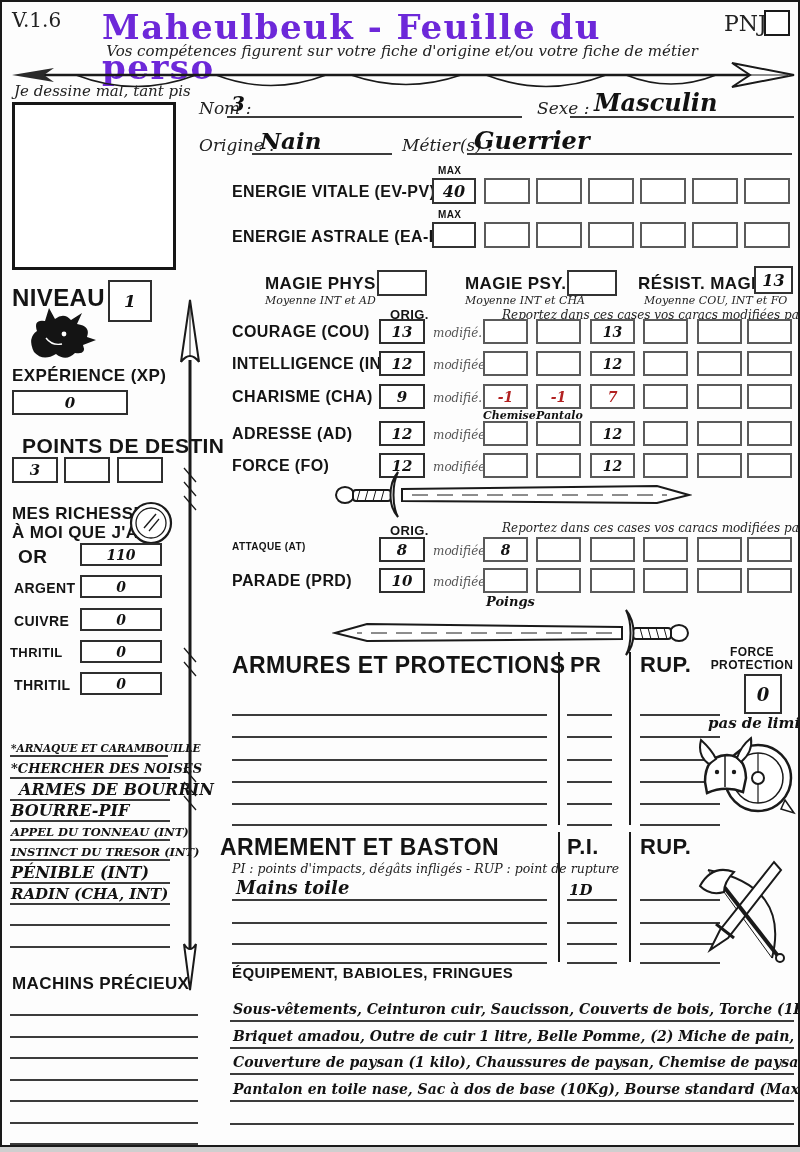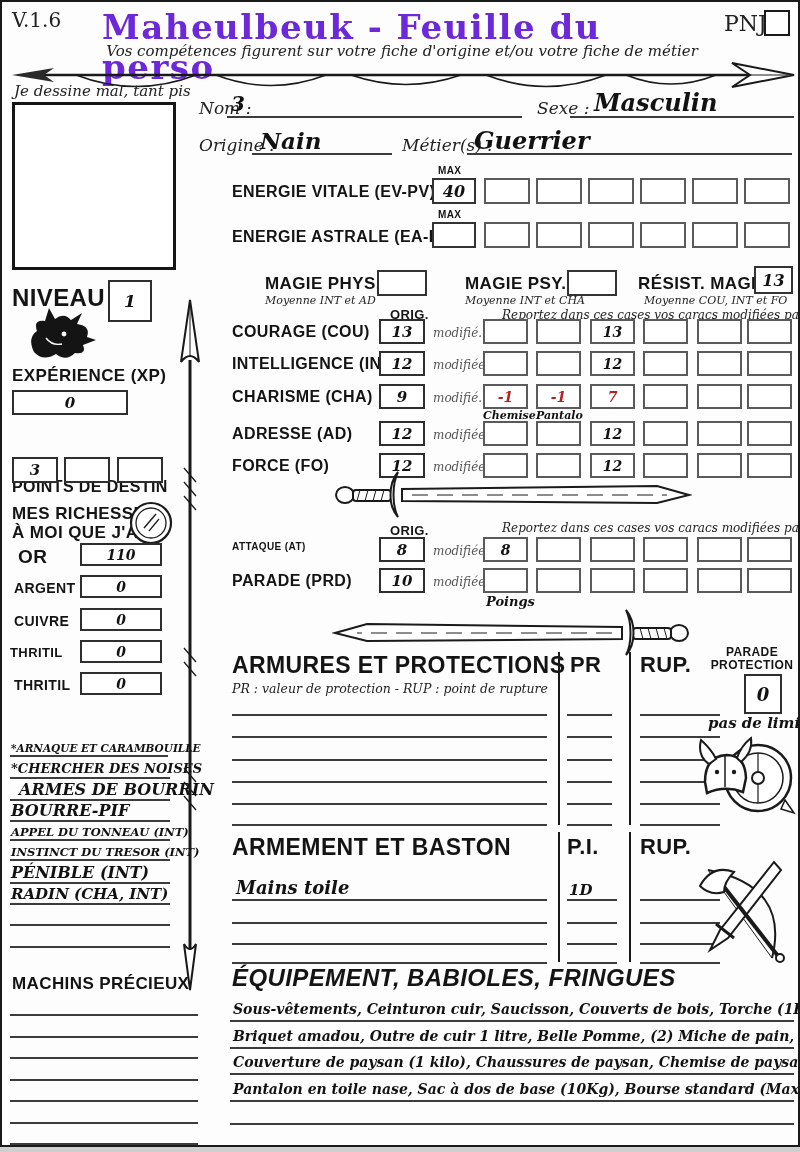--- a/index.html
+++ b/index.html
@@ -199,21 +199,20 @@
       <line x1="36" y1="20" x2="33" y2="31" stroke="#1a1a1a" stroke-width="1"></line>
       <line x1="44" y1="20" x2="41" y2="31" stroke="#1a1a1a" stroke-width="1"></line>
       <line x1="52" y1="20" x2="49" y2="31" stroke="#1a1a1a" stroke-width="1"></line>
       <path d="M66,2 C56,14 56,36 66,47 C60,36 60,14 66,2 Z" fill="#fff" stroke="#1a1a1a" stroke-width="2"></path>
       <path d="M70,19 L325,16 L357,25 L325,33 L70,31 Z" fill="#fff" stroke="#1a1a1a" stroke-width="2"></path>
       <line x1="80" y1="25" x2="335" y2="25" stroke="#1a1a1a" stroke-width="1" stroke-dasharray="16 9"></line>
     </svg>
   </div>
 
   <div class="hdr" style="left:230px;top:650px;font-size:23px;">ARMURES ET PROTECTIONS</div>
-  <div class="cal" style="left:230px;top:679px;font-size:12.5px;">PR : valeur de protection - RUP : point de rupture</div>
   <div class="vline" style="left:556px;top:650px;height:173px;"></div>
   <div class="vline" style="left:627px;top:650px;height:173px;"></div>
   <div class="hdr" style="left:568px;top:650px;font-size:22px;">PR</div>
   <div class="hdr" style="left:638px;top:650px;font-size:22px;">RUP.</div>
 
   <div class="rule" style="left:230px;top:712px;width:315px;"></div>
   <div class="rule" style="left:565px;top:712px;width:45px;"></div>
   <div class="rule" style="left:638px;top:712px;width:80px;"></div>
   <div class="rule" style="left:230px;top:734px;width:315px;"></div>
   <div class="rule" style="left:565px;top:734px;width:45px;"></div>
@@ -225,21 +224,21 @@
   <div class="rule" style="left:565px;top:779px;width:45px;"></div>
   <div class="rule" style="left:638px;top:779px;width:80px;"></div>
   <div class="rule" style="left:230px;top:801px;width:315px;"></div>
   <div class="rule" style="left:565px;top:801px;width:45px;"></div>
   <div class="rule" style="left:638px;top:801px;width:80px;"></div>
   <div class="rule" style="left:230px;top:822px;width:315px;"></div>
   <div class="rule" style="left:565px;top:822px;width:45px;"></div>
   <div class="rule" style="left:638px;top:822px;width:80px;"></div>
 
   <div class="hdr center" style="left:705px;top:644px;width:90px;font-size:12px;line-height:13px;">
-    <span>PARADE</span><br>
+    <span>FORCE</span><br>
     <span>PROTECTION</span>
   </div>
   <div class="box" style="left:742px;top:672px;width:38px;height:40px;font-size:18px;border-color:#2e2e2e;">0</div>
   <div class="hand" style="left:706px;top:712px;font-size:15px;">pas de limite</div>
 
   <div class="abs" style="left:695px;top:728px;">
     <svg width="100" height="95" viewBox="0 0 100 95">
       <circle cx="61" cy="48" r="33" fill="#fff" stroke="#1a1a1a" stroke-width="2.5"></circle>
       <circle cx="61" cy="48" r="25" fill="none" stroke="#1a1a1a" stroke-width="1.5"></circle>
       <circle cx="61" cy="48" r="6" fill="#fff" stroke="#1a1a1a" stroke-width="2"></circle>
@@ -248,21 +247,22 @@
       <path d="M88,70 L97,83 L84,79 Z" fill="#fff" stroke="#1a1a1a" stroke-width="1.5"></path>
       <path d="M8,52 Q8,26 30,25 Q48,25 49,48 L46,62 Q28,55 10,63 Z" fill="#fff" stroke="#1a1a1a" stroke-width="2.5"></path>
       <path d="M12,34 Q0,26 4,10 Q15,20 19,29 Z" fill="#fff" stroke="#1a1a1a" stroke-width="2"></path>
       <path d="M44,32 Q56,22 54,8 Q44,16 40,28 Z" fill="#fff" stroke="#1a1a1a" stroke-width="2"></path>
       <line x1="28" y1="25" x2="28" y2="57" stroke="#1a1a1a" stroke-width="1.5"></line>
       <circle cx="20" cy="42" r="2.2" fill="#1a1a1a"></circle>
       <circle cx="37" cy="42" r="2.2" fill="#1a1a1a"></circle>
     </svg>
   </div>
 
-  <div class="hdr" style="left:230px;top:832px;font-size:23px;">ARMEMENT ET BASTON</div>
+  <div class="hdr" style="left:218px;top:832px;font-size:23px;">ARMEMENT ET BASTON</div>
+  <div class="cal" style="left:230px;top:859px;font-size:12.5px;">PI : points d'impacts, dégâts infligés - RUP : point de rupture</div>
   <div class="vline" style="left:556px;top:830px;height:130px;"></div>
   <div class="vline" style="left:627px;top:830px;height:130px;"></div>
   <div class="hdr" style="left:565px;top:832px;font-size:22px;">P.I.</div>
   <div class="hdr" style="left:638px;top:832px;font-size:22px;">RUP.</div>
 
   <div class="hand" style="left:234px;top:875px;font-size:18px;">Mains toile</div>
   <div class="hand" style="left:567px;top:879px;font-size:15px;">1D</div>
   <div class="rule" style="left:230px;top:897px;width:315px;"></div>
   <div class="rule" style="left:565px;top:897px;width:50px;"></div>
   <div class="rule" style="left:638px;top:897px;width:80px;"></div>
@@ -281,21 +281,21 @@
       <path d="M16,12 Q98,28 80,100" fill="none" stroke="#1a1a1a" stroke-width="2"></path>
       <line x1="16" y1="12" x2="80" y2="100" stroke="#1a1a1a" stroke-width="1"></line>
       <path d="M82,4 L28,72 L18,92 L36,80 L89,12 Z" fill="#fff" stroke="#1a1a1a" stroke-width="2"></path>
       <line x1="24" y1="66" x2="42" y2="80" stroke="#1a1a1a" stroke-width="3"></line>
       <line x1="22" y1="16" x2="86" y2="98" stroke="#1a1a1a" stroke-width="4"></line>
       <path d="M8,28 Q20,6 42,14 Q32,24 32,34 Q18,38 8,28 Z" fill="#fff" stroke="#1a1a1a" stroke-width="2"></path>
       <circle cx="88" cy="100" r="4" fill="#fff" stroke="#1a1a1a" stroke-width="2"></circle>
     </svg>
   </div>
 
-  <div class="hdr" style="left:230px;top:962px;font-size:24px;font-style:italic;">ÉQUIPEMENT, BABIOLES, FRINGUES</div>
+  <div class="hdr" style="left:230px;top:962px;font-size:15px;">ÉQUIPEMENT, BABIOLES, FRINGUES</div>
   <div class="hand" style="left:231px;top:999px;font-size:14px;">Sous-vêtements, Ceinturon cuir, Saucisson, Couverts de bois, Torche (1H), Écuelle</div>
   <div class="rule" style="left:228px;top:1018px;width:564px;"></div>
   <div class="hand" style="left:231px;top:1026px;font-size:14px;">Briquet amadou, Outre de cuir 1 litre, Belle Pomme, (2) Miche de pain, Chaussettes</div>
   <div class="rule" style="left:228px;top:1045px;width:564px;"></div>
   <div class="hand" style="left:231px;top:1052px;font-size:14px;">Couverture de paysan (1 kilo), Chaussures de paysan, Chemise de paysan</div>
   <div class="rule" style="left:228px;top:1071px;width:564px;"></div>
   <div class="hand" style="left:231px;top:1079px;font-size:14px;">Pantalon en toile nase, Sac à dos de base (10Kg), Bourse standard (Max 50PO)</div>
   <div class="rule" style="left:228px;top:1098px;width:564px;"></div>
   <div class="rule" style="left:228px;top:1121px;width:564px;"></div>
   <div class="rule" style="left:228px;top:1144px;width:564px;"></div>
@@ -307,21 +307,21 @@
     <svg width="70" height="62" viewBox="0 0 70 62">
       <path d="M8,48 Q1,34 11,27 Q7,15 19,17 L23,4 L29,15 Q38,8 45,16 L56,9 L51,20 Q65,22 61,33 L70,36 L57,41 Q61,51 49,49 Q40,58 30,50 Q17,58 8,48 Z" fill="#141414"></path>
       <circle cx="38" cy="30" r="2.4" fill="#fff"></circle>
       <path d="M20,34 q6,8 16,6" stroke="#fff" stroke-width="1.4" fill="none"></path>
     </svg>
   </div>
 
   <div class="hdr" style="left:10px;top:364px;font-size:17px;">EXPÉRIENCE (XP)</div>
   <div class="box" style="left:10px;top:388px;width:116px;height:25px;font-size:15px;border-color:#2e2e2e;">0</div>
 
-  <div class="hdr" style="left:10px;top:432px;font-size:16px;margin-top:44px;">POINTS DE DESTIN</div>
+  <div class="hdr" style="left:20px;top:432px;font-size:21px;">POINTS DE DESTIN</div>
   <div class="box" style="left:10px;top:455px;width:46px;height:26px;font-size:15px;border-color:#2e2e2e;">3</div>
   <div class="box" style="left:62px;top:455px;width:46px;height:26px;font-size:15px;border-color:#2e2e2e;"></div>
   <div class="box" style="left:115px;top:455px;width:46px;height:26px;font-size:15px;border-color:#2e2e2e;"></div>
 
   <div class="hdr" style="left:10px;top:502px;font-size:17px;line-height:19px;">
     <span>MES RICHESSES</span><br>
     <span>À MOI QUE J'AI</span>
   </div>
 
   <div class="abs" style="left:127px;top:499px;">

